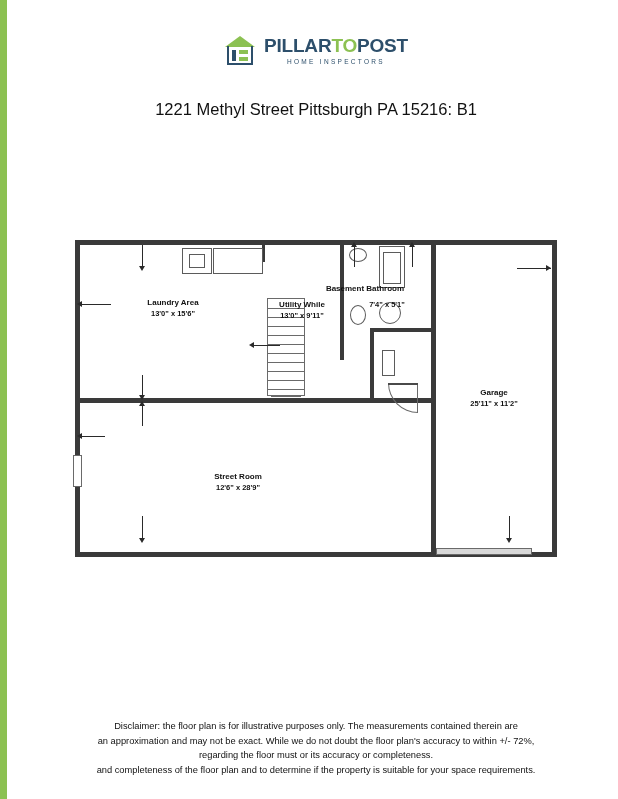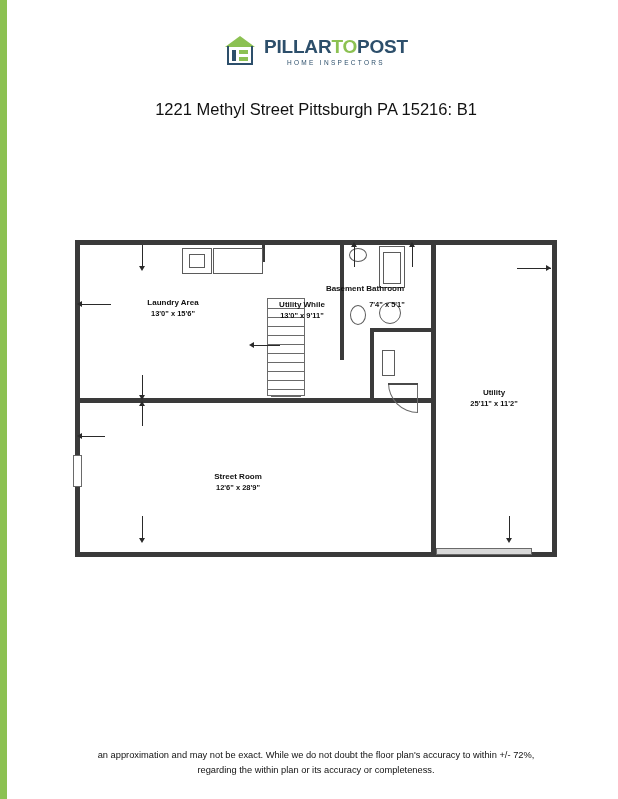--- a/index.html
+++ b/index.html
@@ -26,21 +26,21 @@
     position: absolute;
     top: 36px;
     left: 0;
     width: 618px;
     display: flex;
     justify-content: center;
     align-items: center;
   }
   .logo {
     display: flex;
-    align-items: flex-end;
+    align-items: center;
     gap: 8px;
   }
   .logo-mark {
     position: relative;
     width: 32px;
     height: 30px;
   }
   .logo-mark .roof {
     position: absolute;
     top: 0; left: 1px;
@@ -325,29 +325,31 @@
     </div>
 
     <div class="room-label" style="left:296px; top:84px; width:124px;">
       <div>Basement Bathroom</div>
     </div>
     <div class="room-label" style="left:318px; top:100px; width:124px;">
       <div class="dim">7'4" x 5'1"</div>
     </div>
 
     <div class="room-label" style="left:432px; top:188px; width:110px;">
-      <div>Utility</div>
+      <div>Garage</div>
       <div class="dim">25'11" x 11'2"</div>
     </div>
 
     <div class="room-label" style="left:176px; top:272px; width:110px;">
       <div>Street Room</div>
       <div class="dim">12'6" x 28'9"</div>
     </div>
 
   </div>
 
   <div class="disclaimer">
+    <div>Disclaimer: the floor plan is for illustrative purposes only. The measurements contained therein are</div>
     <div>an approximation and may not be exact. While we do not doubt the floor plan's accuracy to within +/- 72%,</div>
-    <div>regarding the within plan or its accuracy or completeness.</div>
+    <div>regarding the floor must or its accuracy or completeness.</div>
+    <div>and completeness of the floor plan and to determine if the property is suitable for your space requirements.</div>
   </div>
 
 </div>
 
 </body></html>

